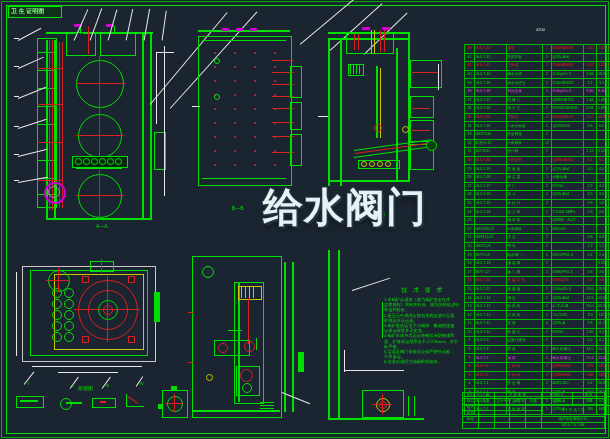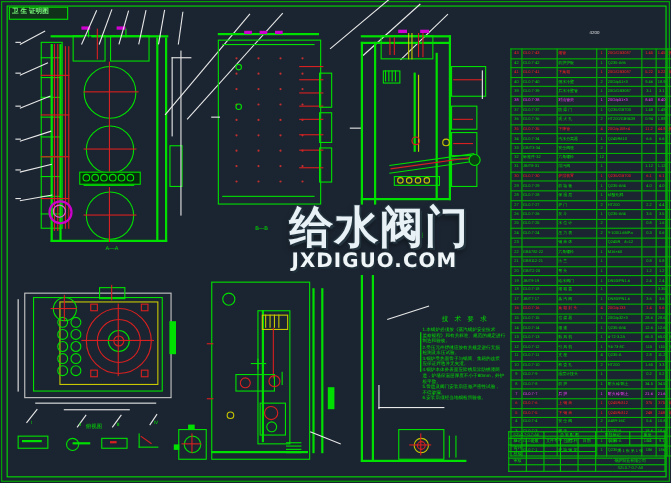--- a/index.html
+++ b/index.html
@@ -945,16 +945,15 @@
 
   <div class="t tg" style="left:96px;top:224px;font-size:5px;">A—A</div>
   <div class="t tg" style="left:232px;top:206px;font-size:5px;">B—B</div>
   <div class="t tg" style="left:370px;top:212px;font-size:5px;">主视图</div>
   <div class="t tg" style="left:78px;top:386px;font-size:5px;">俯视图</div>
   <div class="t tw" style="left:536px;top:28px;font-size:4px;">4200</div>
 
   <div class="abs" id="watermark">
 
     <div id="wm-text">给水阀门</div>
-    <div id="wm-sub">JXDIGUO.COM</div>
   </div>
 
 </div>
 
 </body></html>

